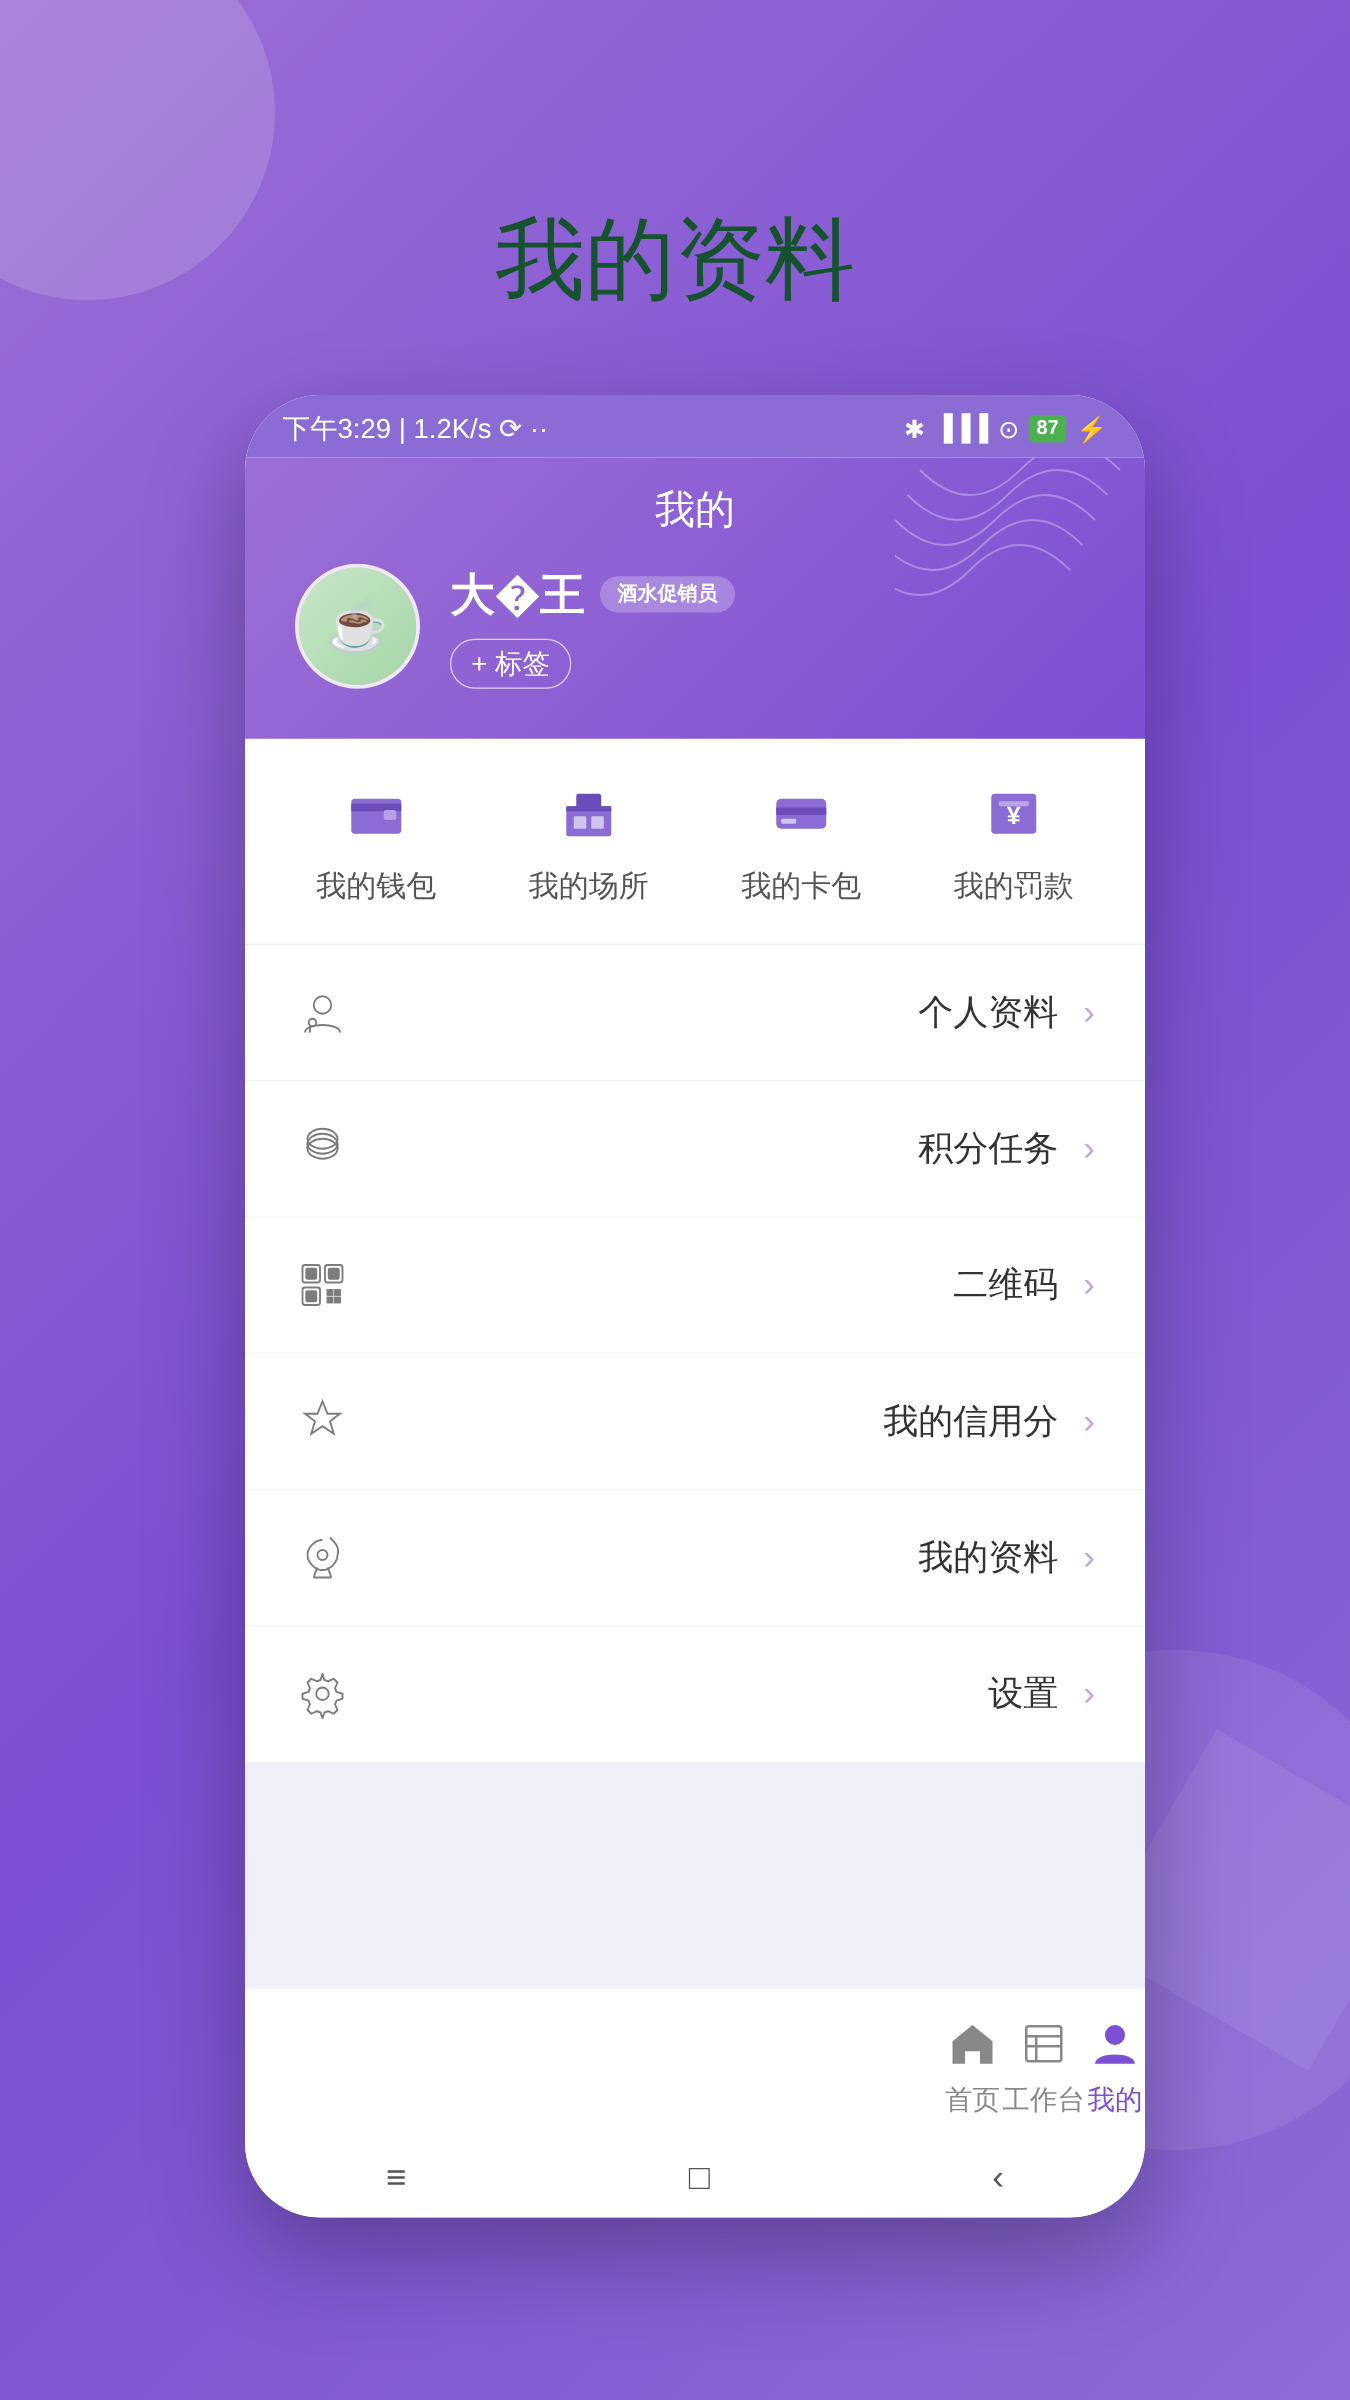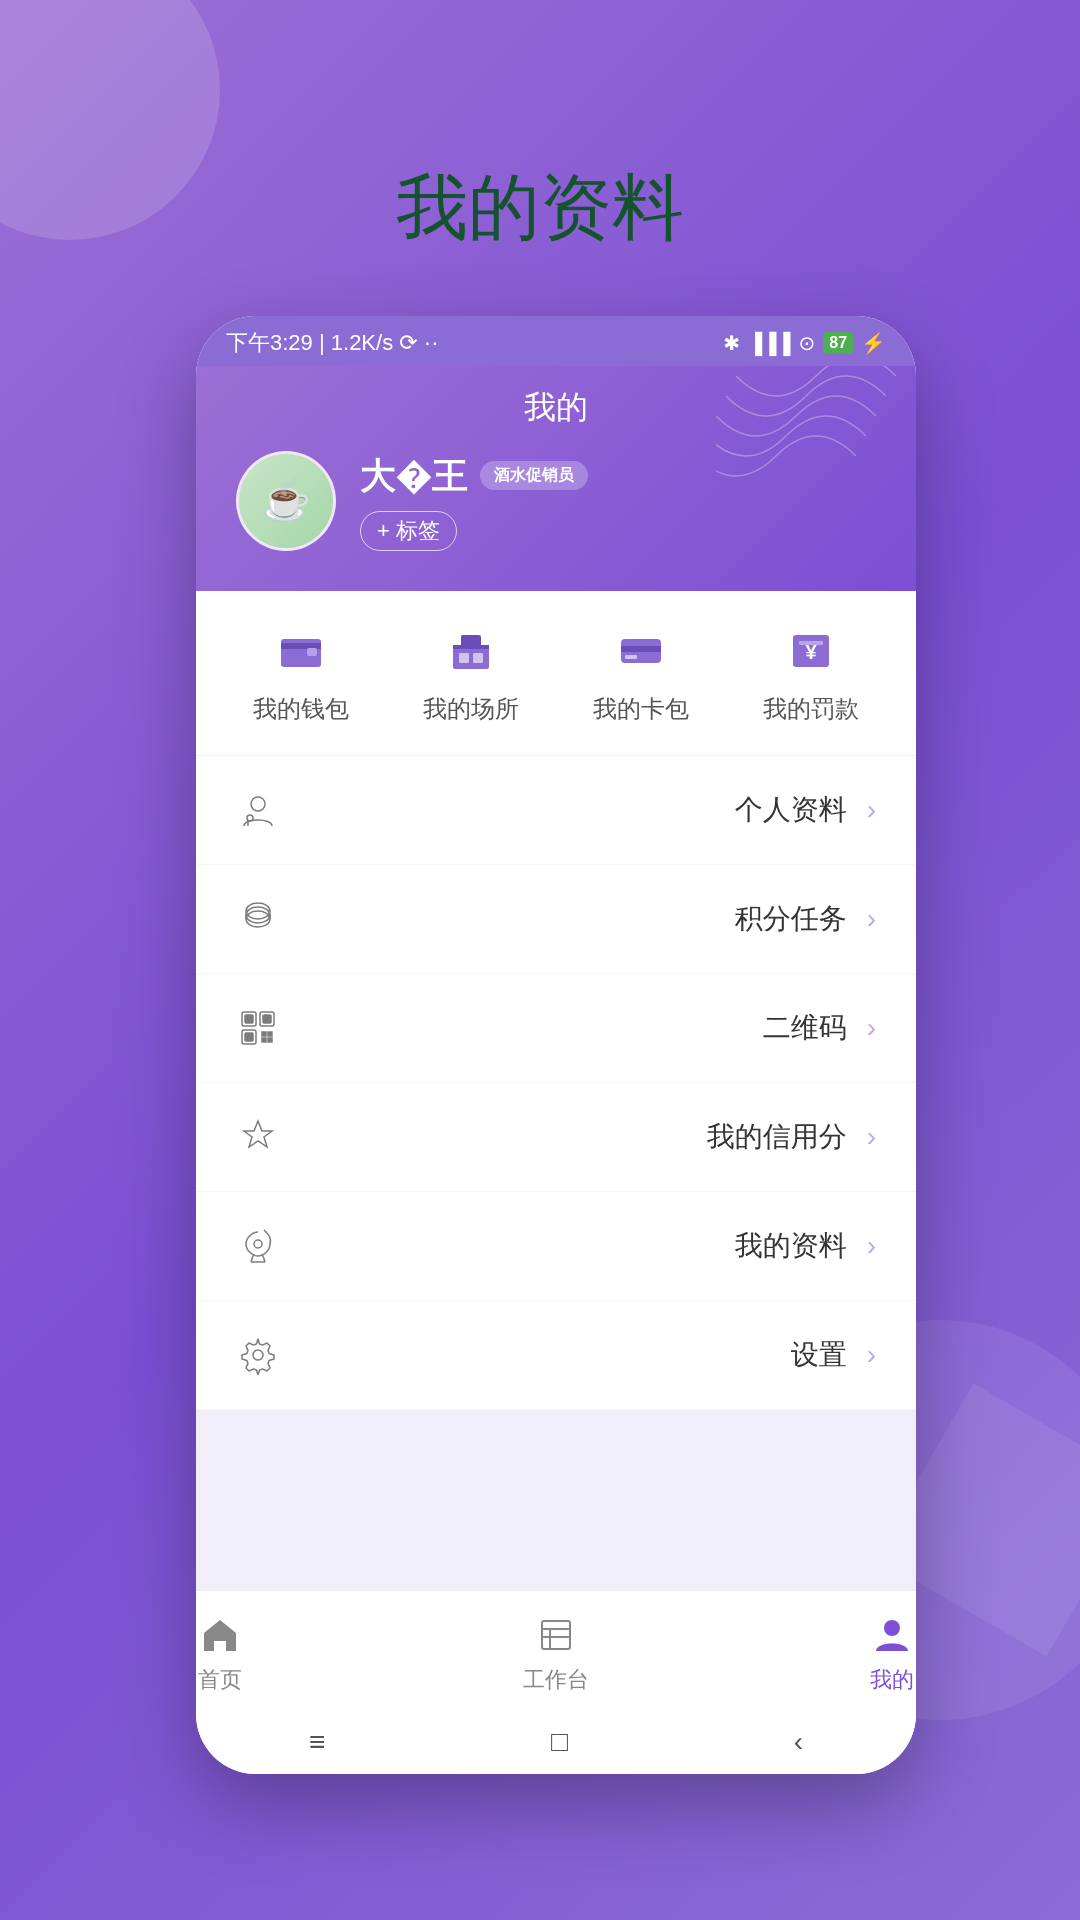--- a/index.html
+++ b/index.html
@@ -244,21 +244,21 @@
     
     .bottom-area {
       background: #f0eef8;
       height: 180px;
     }
 
     
     .bottom-nav {
       background: white;
       display: flex;
-      justify-content: space-between;
+      justify-content: flex-end;
       padding: 20px 0 15px 0;
       border-top: 1px solid #eee;
     }
     .nav-item {
       display: flex;
       flex-direction: column;
       align-items: center;
       gap: 6px;
       cursor: pointer;
     }

